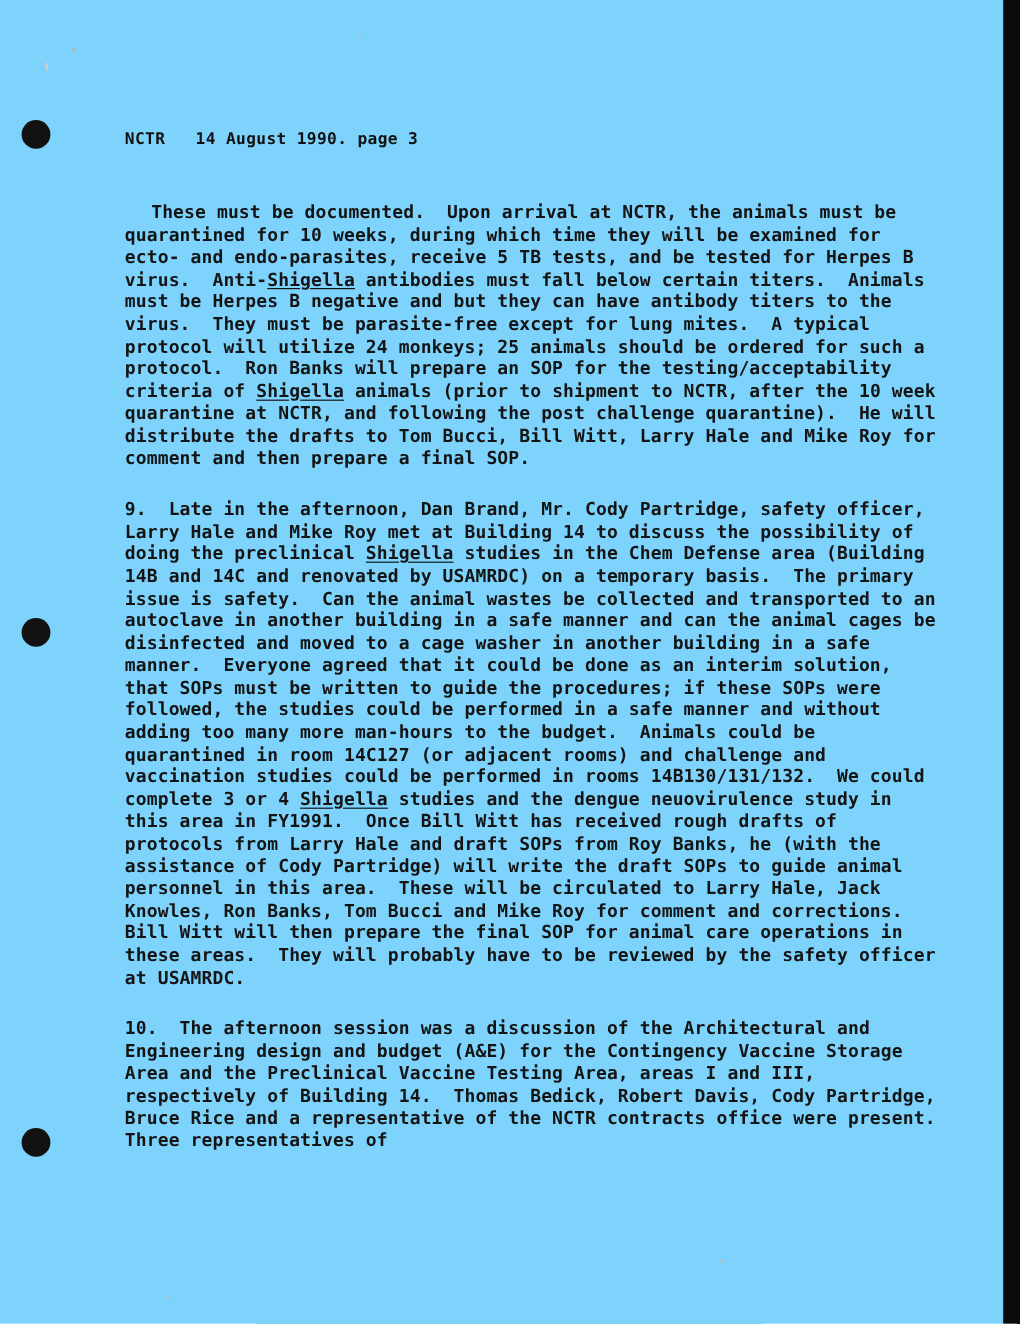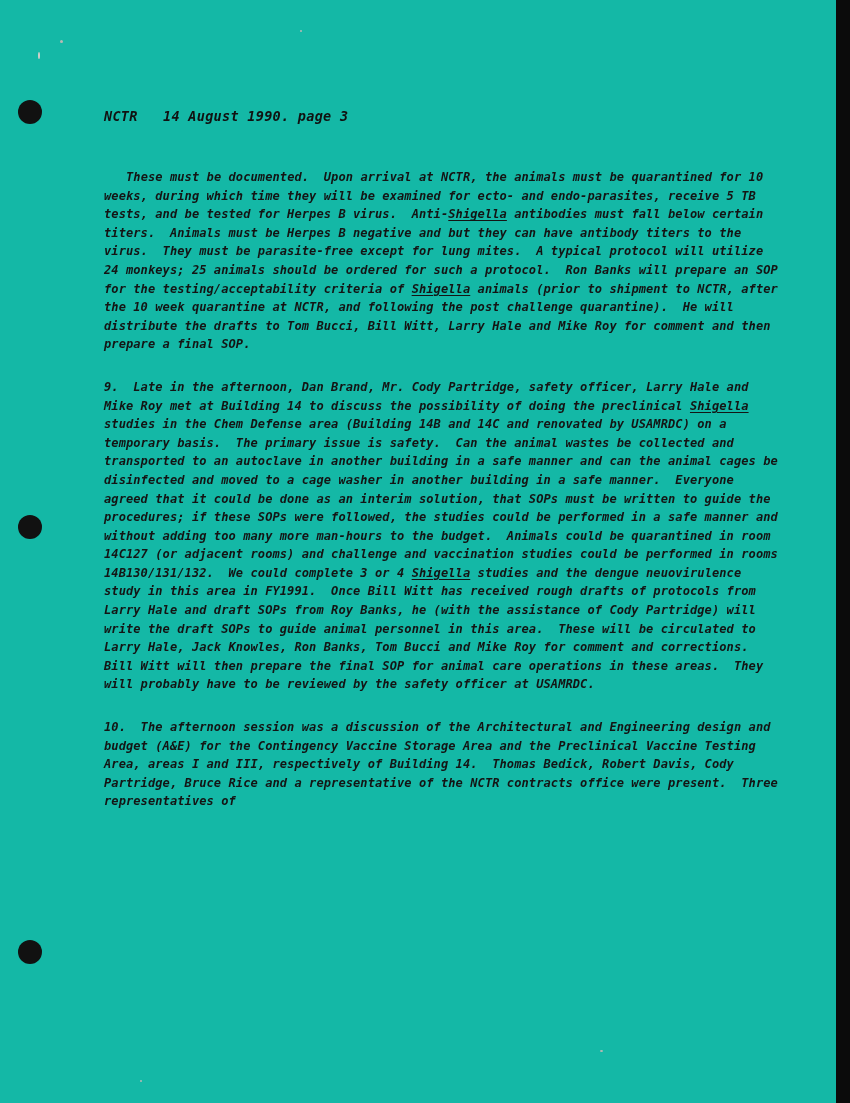--- a/index.html
+++ b/index.html
@@ -12,22 +12,21 @@
     height: 1103px;
     position: relative;
     overflow: hidden;
     font-family: "DejaVu Sans Mono", monospace;
   }
 
   
   #page {
     position: absolute;
     inset: 0;
-    background: #14b8a6;
-    font-style: italic;
+    background: #7dd3fc;
   }
 
   
   #scan-edge-right {
     position: absolute;
     top: 0;
     right: 0;
     width: 14px;
     height: 100%;
     background: #0b0b0b;
@@ -68,21 +67,21 @@
   .doc-header {
     font-size: 13.5px;
     font-weight: bold;
     letter-spacing: 0.3px;
     color: #111111;
     margin-bottom: 44px;
     white-space: pre;
   }
 
   .para {
-    font-size: 12px;
+    font-size: 15px;
     line-height: 18.6px;
     font-weight: bold;
     color: #141414;
     letter-spacing: 0.1px;
     margin: 0 12px 24px 0;
     white-space: pre-wrap;
     text-align: left;
   }
   .para.indented {
     text-indent: 22px;

